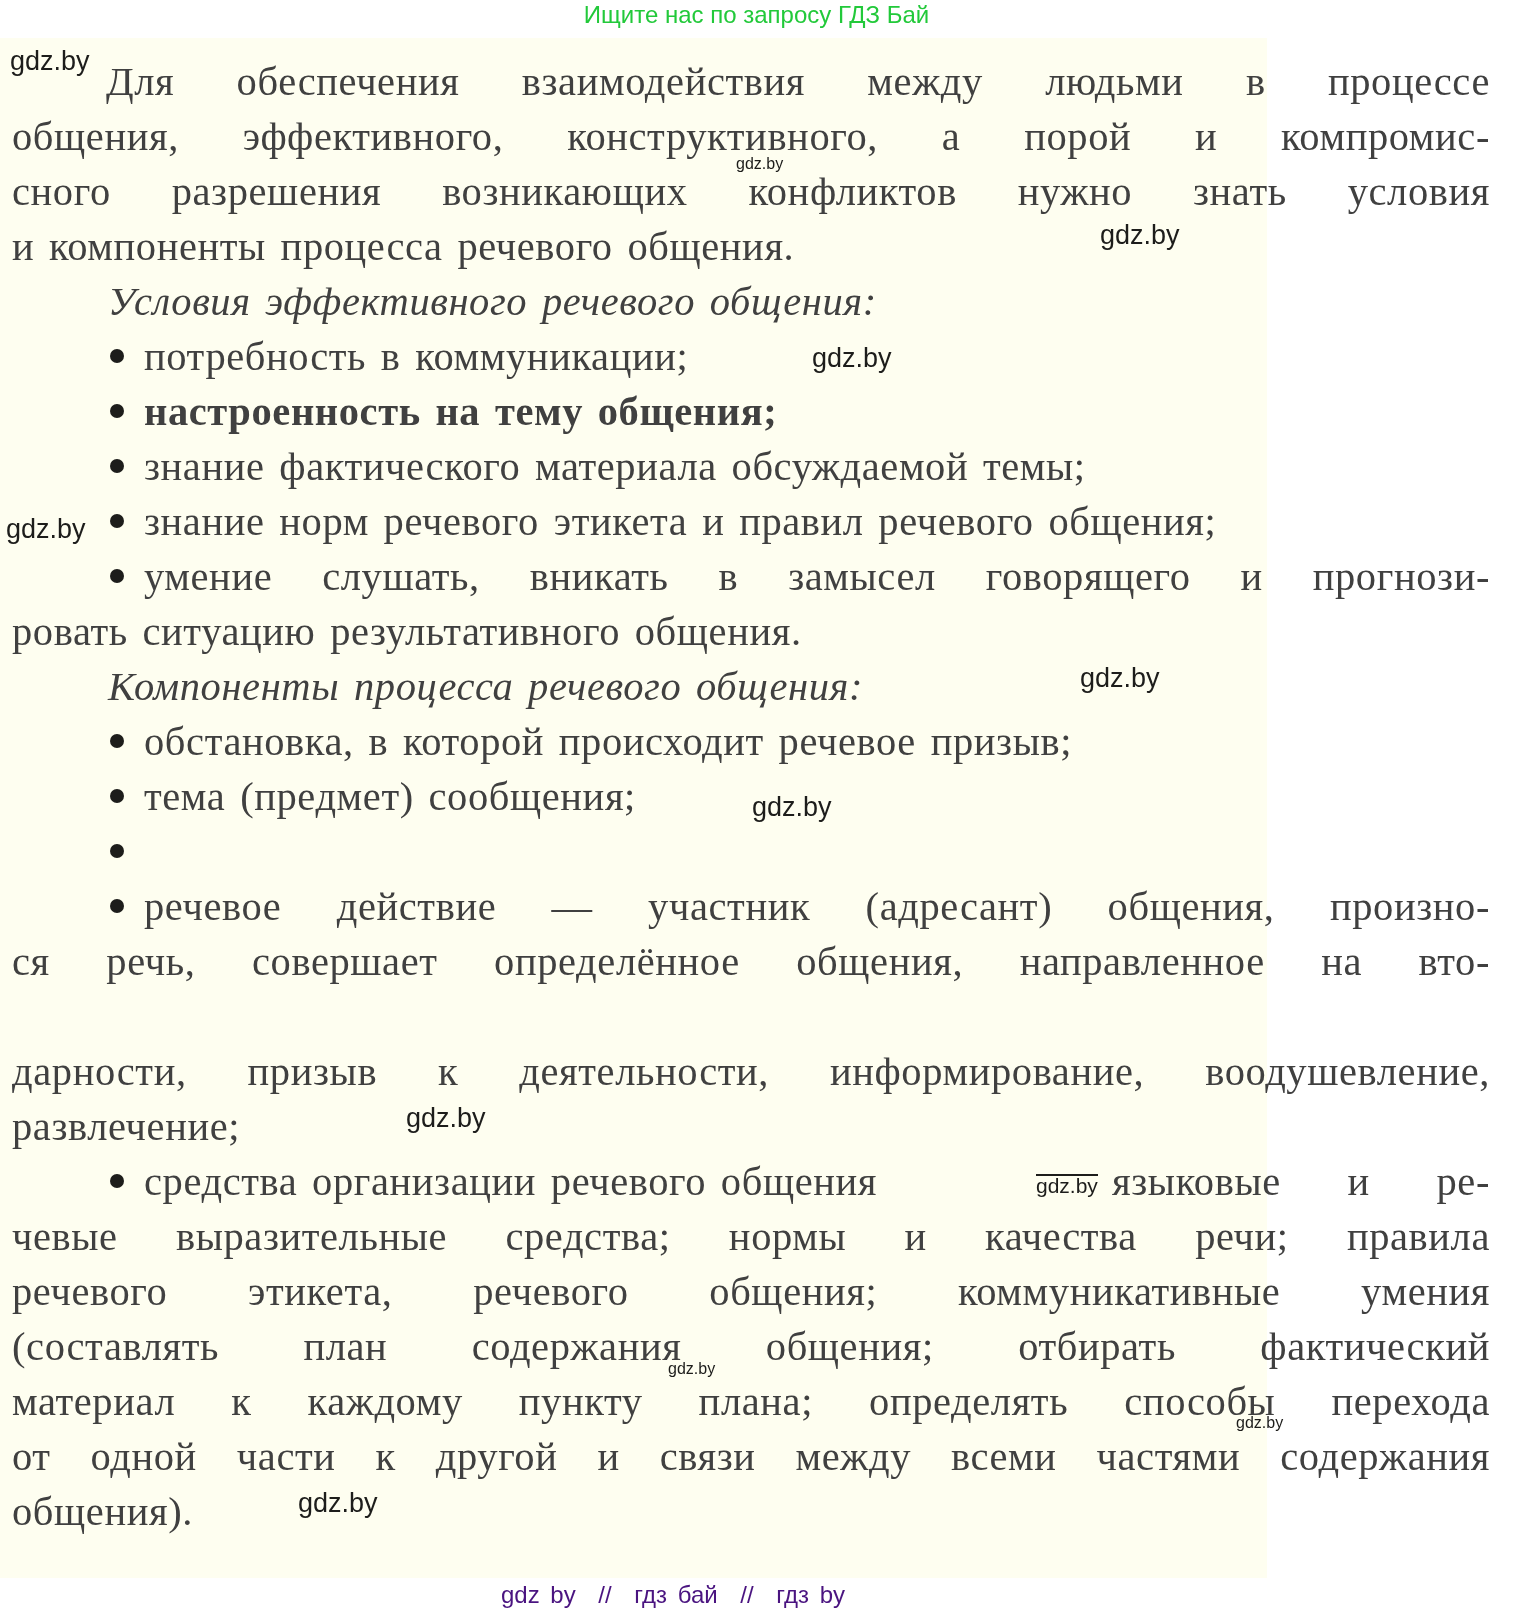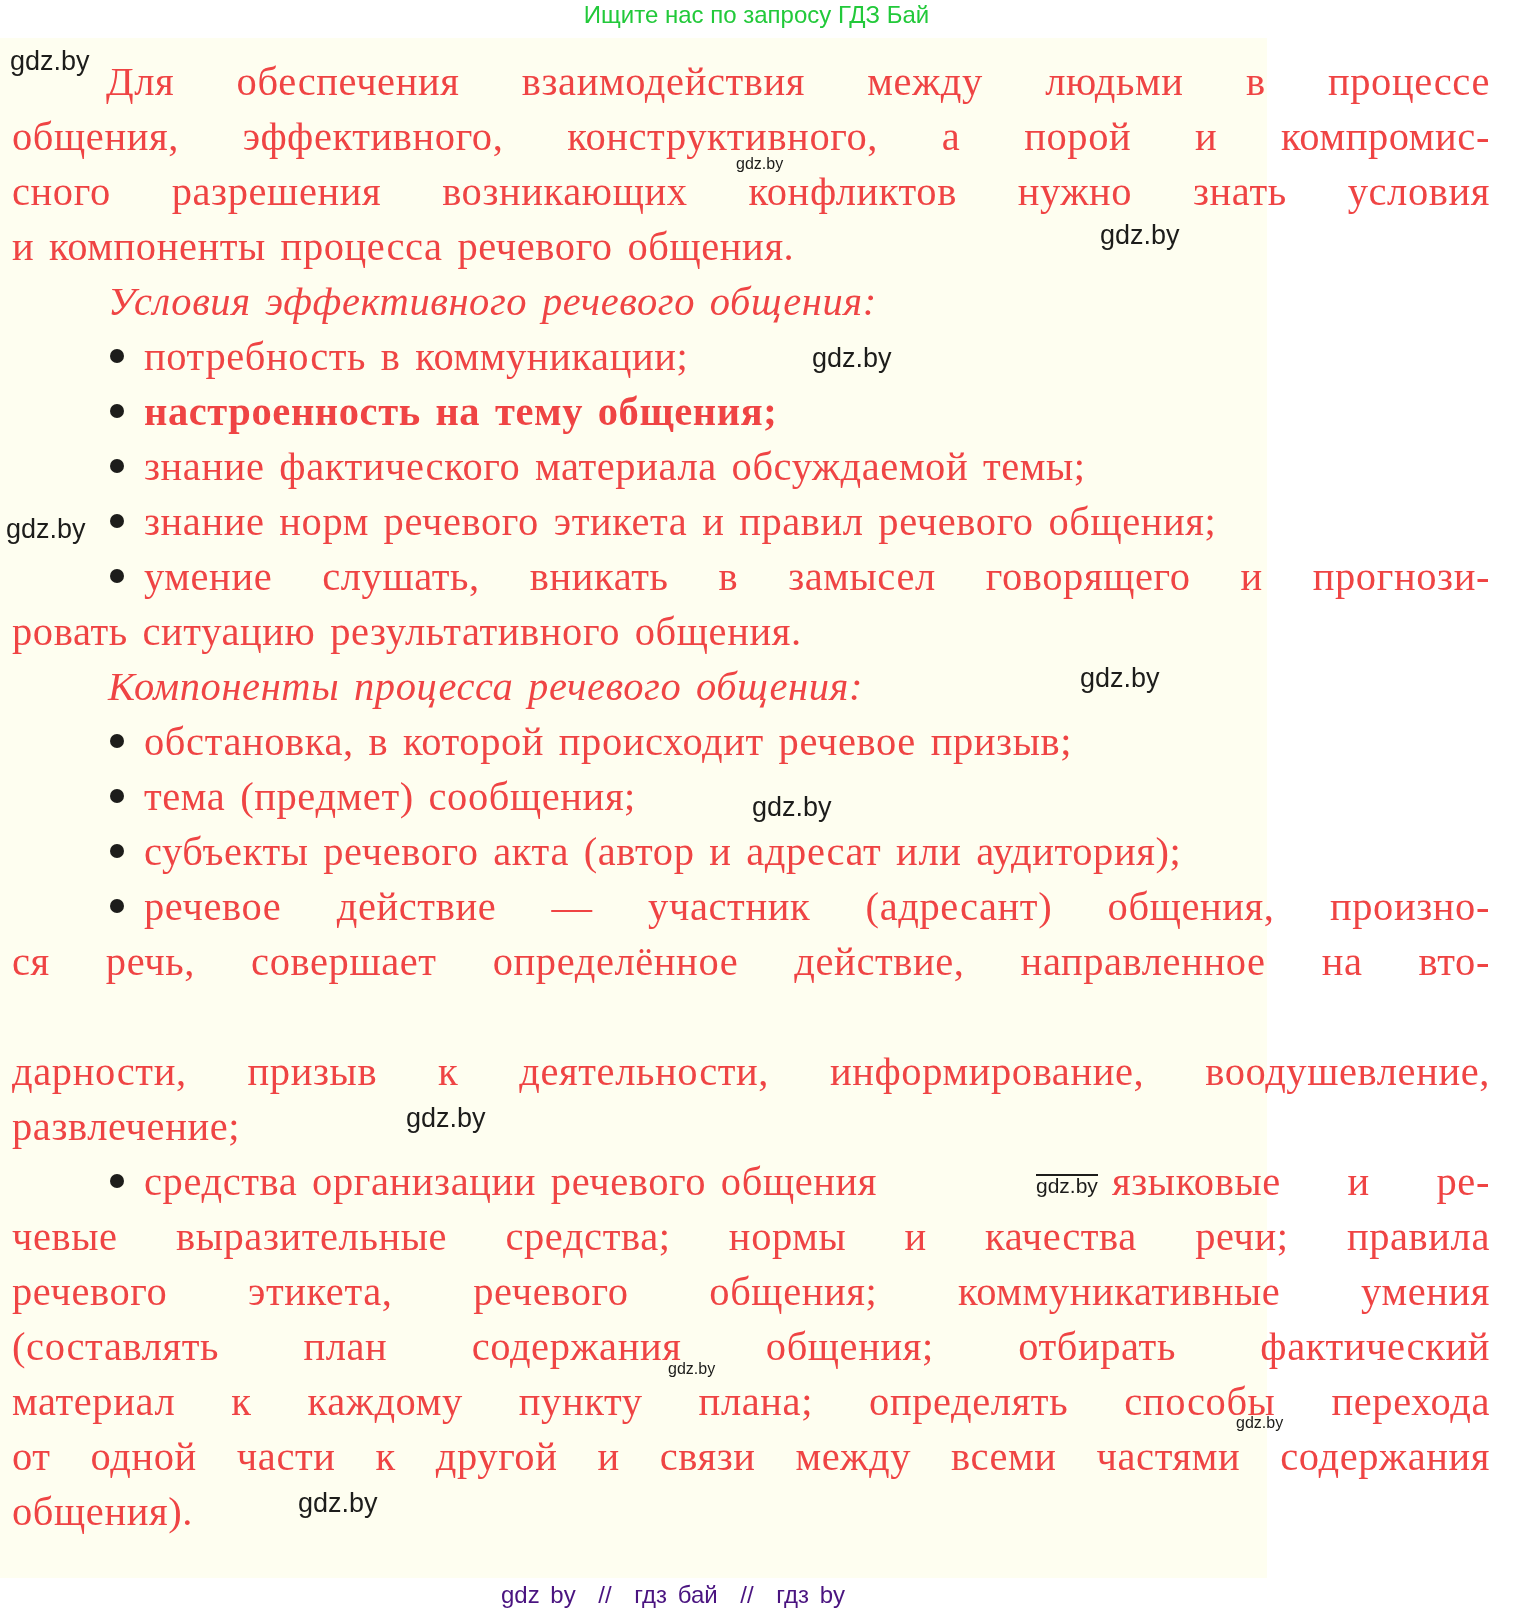--- a/index.html
+++ b/index.html
@@ -34,21 +34,21 @@
       width: 1267px;
       height: 1540px;
       background: #fefef0;
     }
     .line {
       position: absolute;
       left: 12px;
       font-family: "Liberation Serif", "DejaVu Serif", serif;
       font-size: 40.5px;
       line-height: 56px;
-      color: #ef4444;
+      color: #404040;
       white-space: nowrap;
       letter-spacing: 0.6px;
       word-spacing: 4px;
     }
     .line.justify {
       width: 1478px;
       text-align: justify;
       text-align-last: justify;
     }
     .line.indent { left: 106px; }
@@ -116,23 +116,23 @@
   <div class="line bullet" style="top:456px;"><span class="bullet-dot"></span><span>знание норм речевого этикета и правил речевого общения;</span></div>
   <div class="line bullet justify indent" style="top:511px;"><span class="bullet-dot"></span><span>умение слушать, вникать в замысел говорящего и прогнози-</span></div>
   <div class="line" style="top:566px;">ровать ситуацию результативного общения.</div>
 
   <div class="line italic" style="top:621px;">Компоненты процесса речевого общения:</div>
   <div class="wm" style="left:1080px; top:625px;">gdz.by</div>
 
   <div class="line bullet" style="top:676px;"><span class="bullet-dot"></span><span>обстановка, в которой происходит речевое призыв;</span></div>
   <div class="line bullet" style="top:731px;"><span class="bullet-dot"></span><span>тема (предмет) сообщения;</span></div>
   <div class="wm" style="left:752px; top:754px;">gdz.by</div>
-  <div class="line bullet" style="top:786px;"><span class="bullet-dot"></span><span>субъекты речевого акта (автор и адресат или аудитория);</span></div>
+  <div class="line bullet" style="top:786px;"><span class="bullet-dot"></span></div>
   <div class="line bullet justify indent" style="top:841px;"><span class="bullet-dot"></span><span>речевое действие — участник (адресант) общения, произно-</span></div>
-  <div class="line justify" style="top:896px;">ся речь, совершает определённое действие, направленное на вто-</div>
+  <div class="line justify" style="top:896px;">ся речь, совершает определённое общения, направленное на вто-</div>
   <div class="line justify" style="top:1006px;">дарности, призыв к деятельности, информирование, воодушевление,</div>
   <div class="line" style="top:1061px;">развлечение;</div>
   <div class="wm" style="left:406px; top:1065px;">gdz.by</div>
 
   <div class="line bullet" style="top:1116px;"><span class="bullet-dot"></span><span>средства организации речевого общения</span></div>
   <div class="wm mid overline" style="left:1036px; top:1136px;">gdz.by</div>
   <div class="line" style="top:1116px; left:1112px; width:378px; text-align:justify; text-align-last:justify;">языковые и ре-</div>
   <div class="line justify" style="top:1171px;">чевые выразительные средства; нормы и качества речи; правила</div>
   <div class="line justify" style="top:1226px;">речевого этикета, речевого общения; коммуникативные умения</div>
   <div class="line justify" style="top:1281px;">(составлять план содержания общения; отбирать фактический</div>

